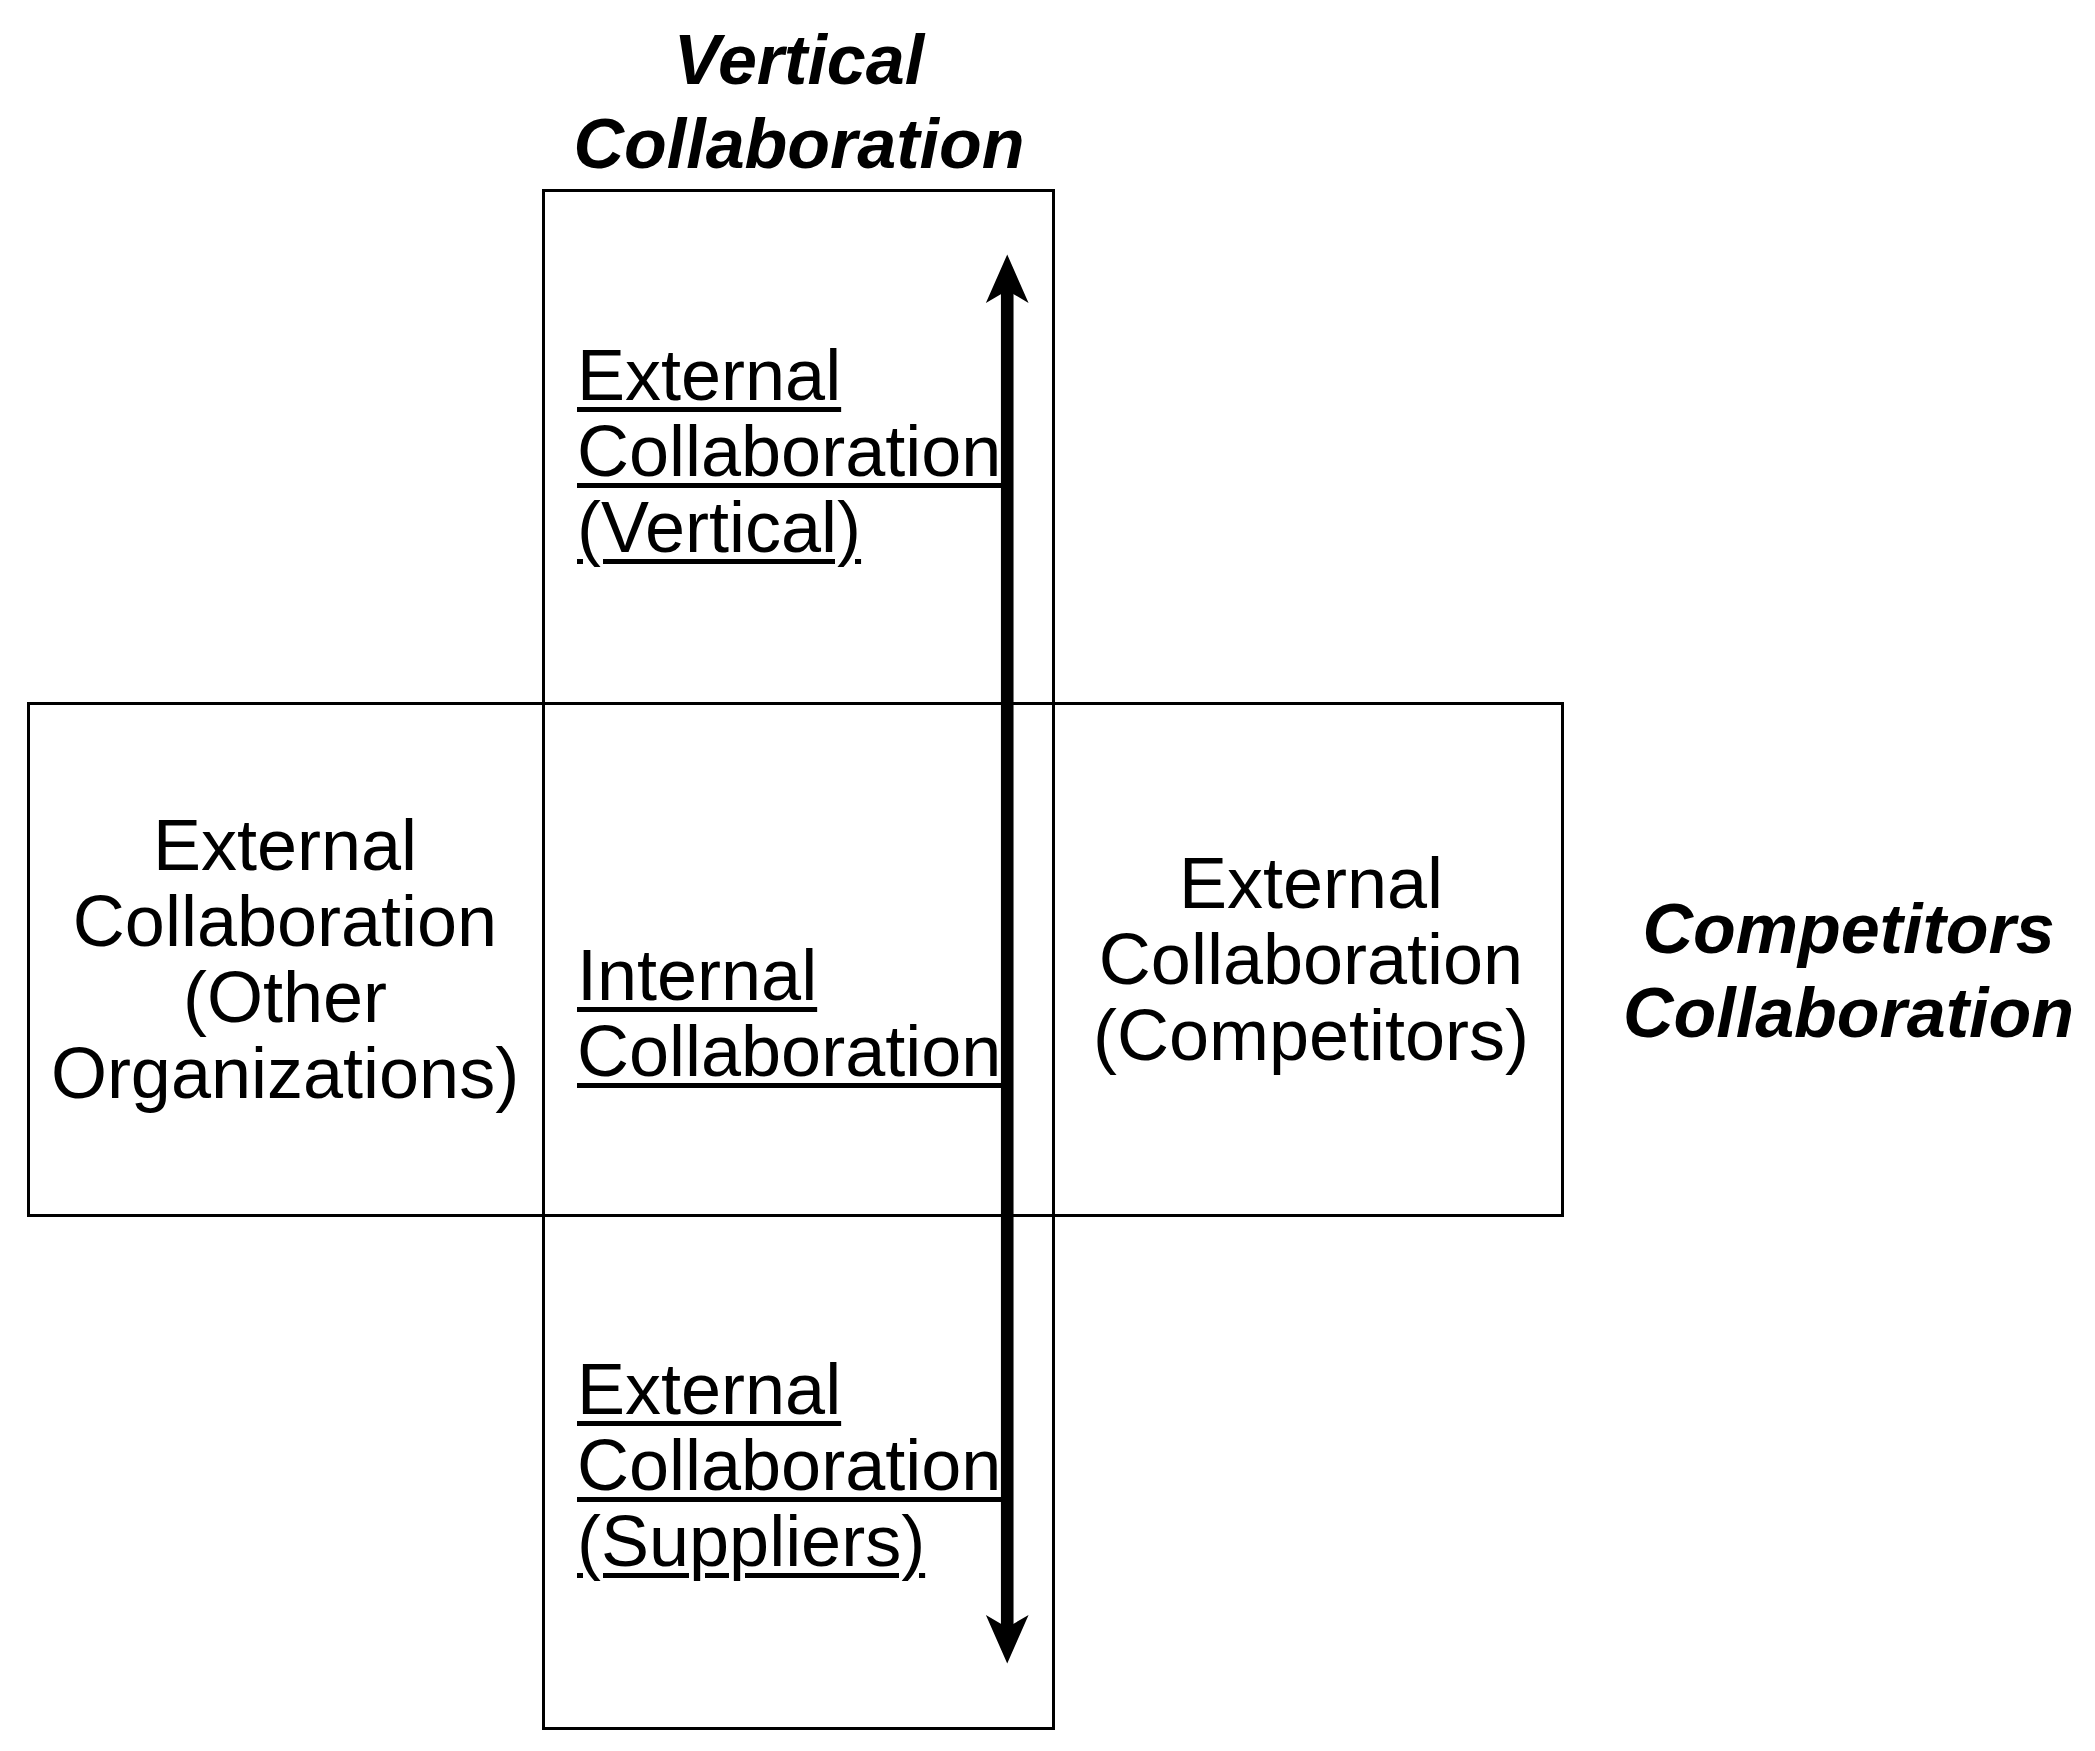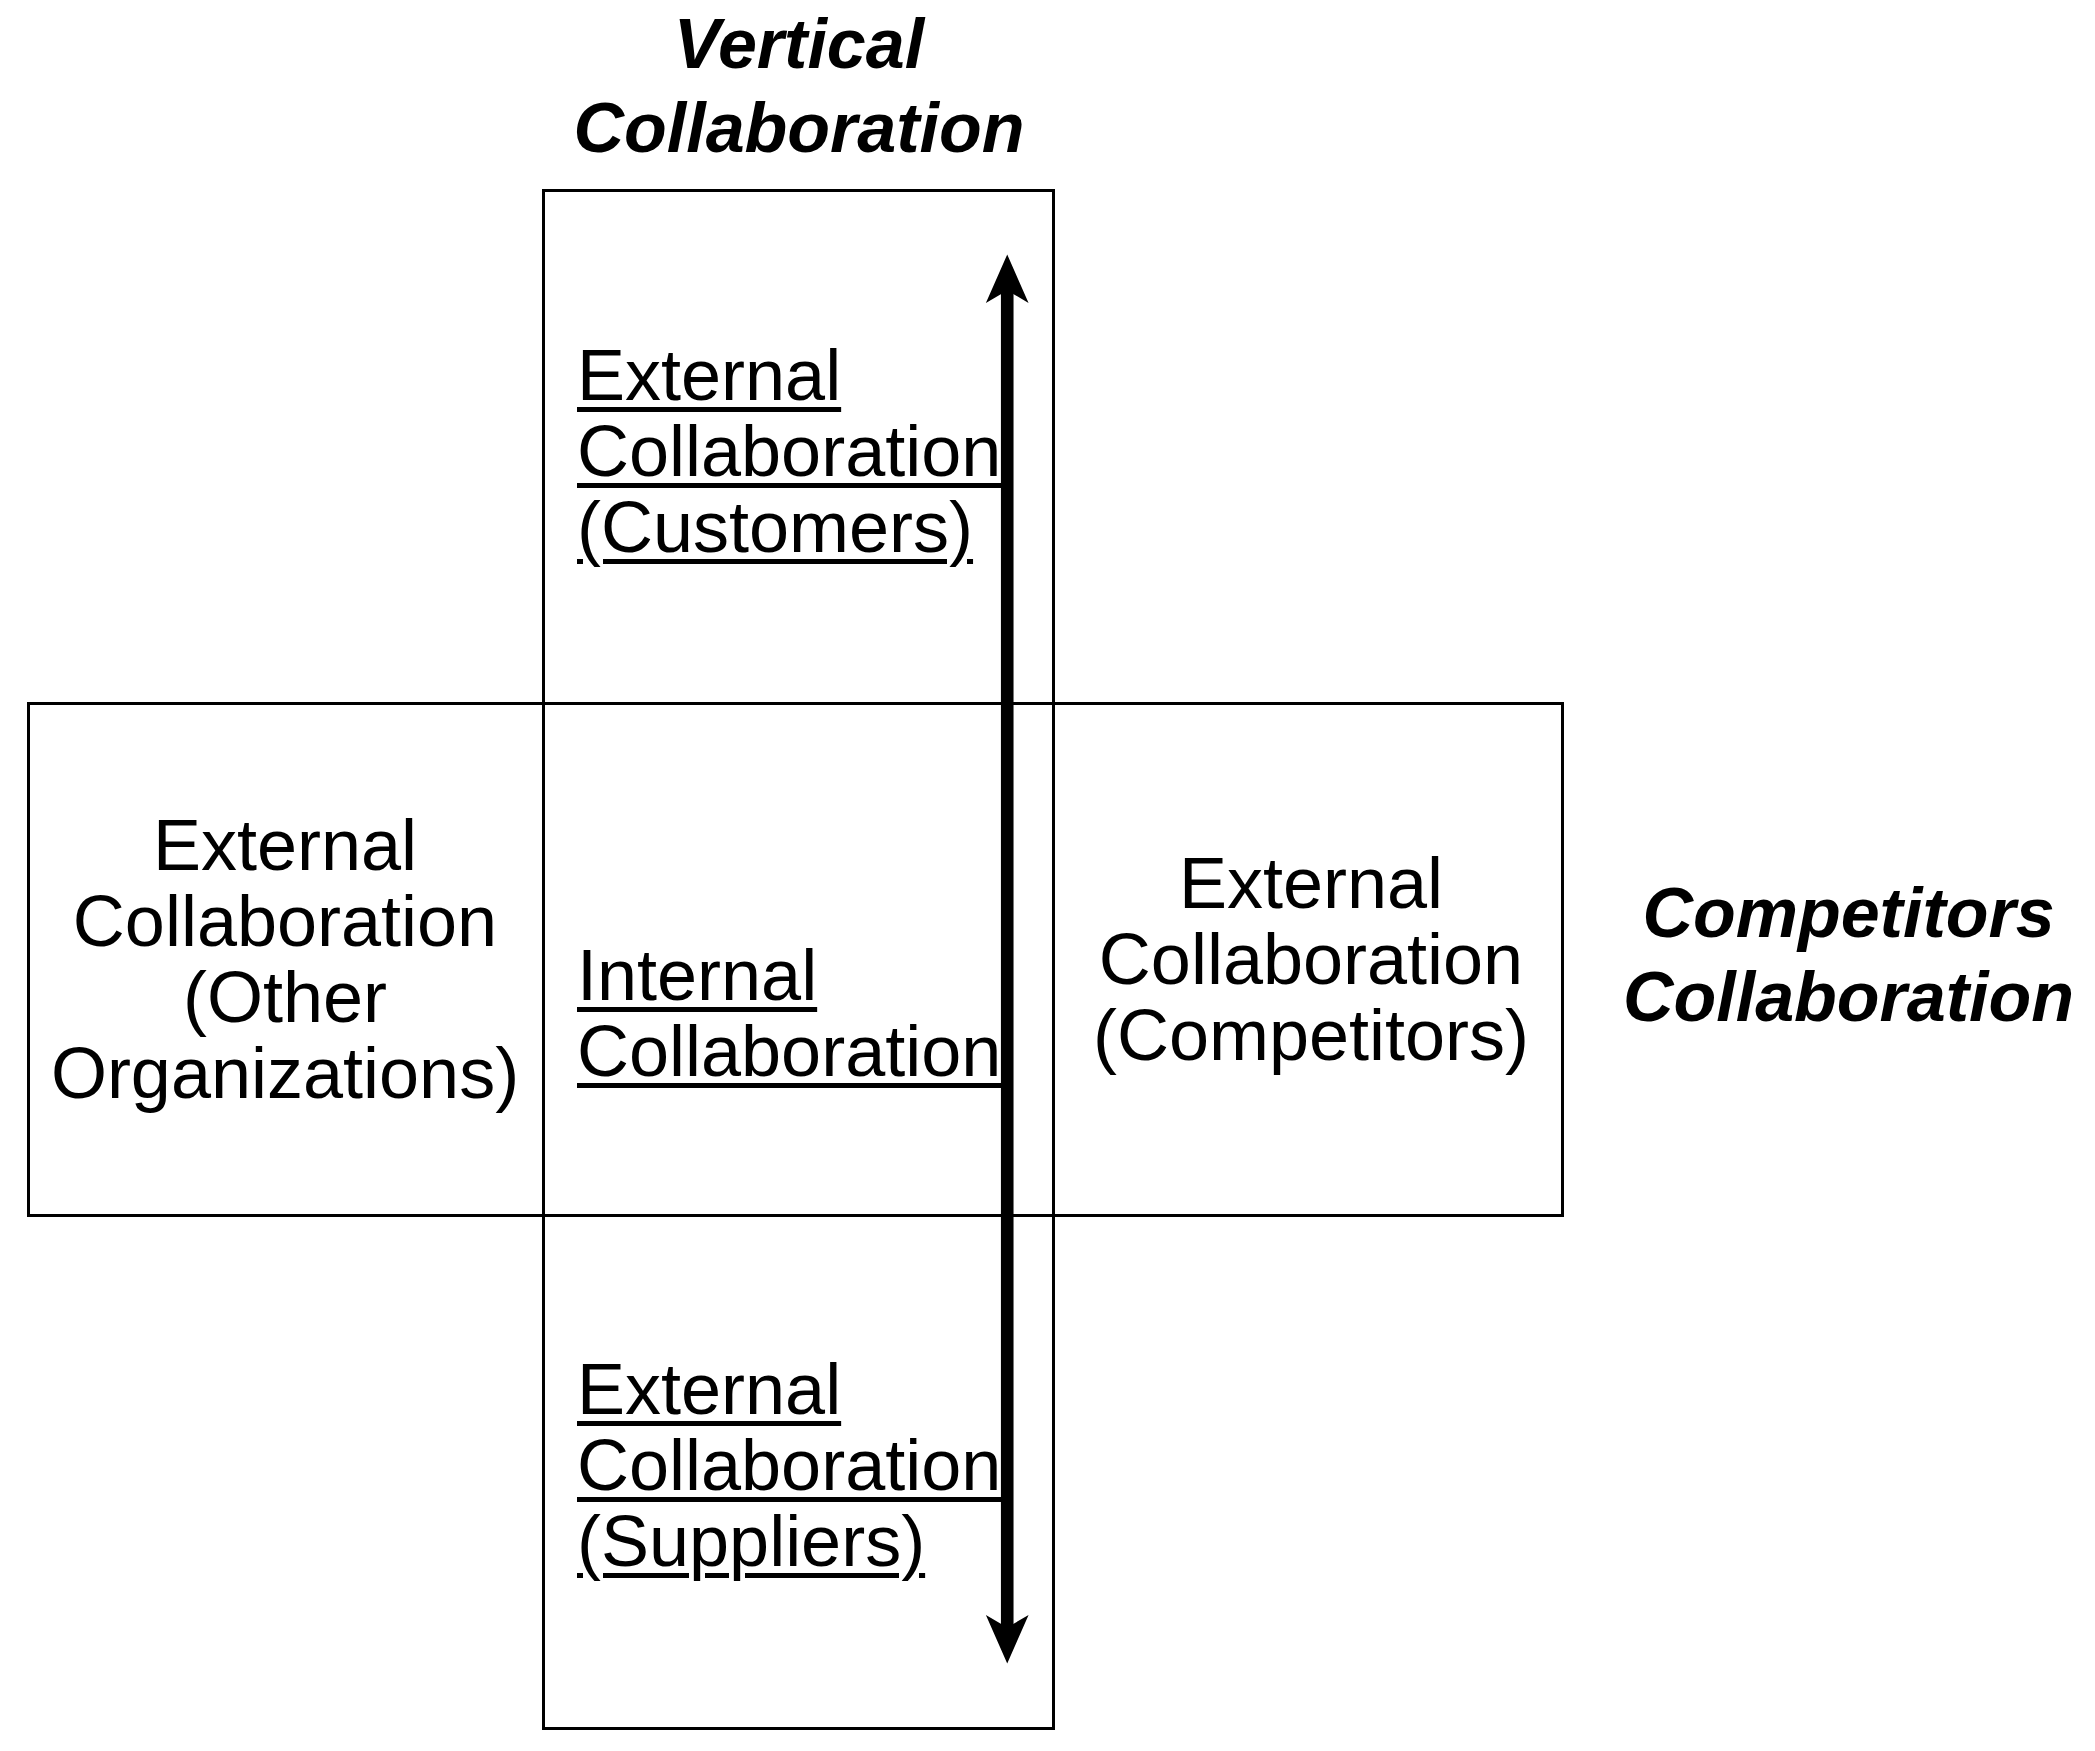--- a/index.html
+++ b/index.html
@@ -39,20 +39,21 @@
     text-underline-offset: 6.8px;
   }
   .title {
     position: absolute;
     font-weight: bold;
     font-style: italic;
     font-size: 70px;
     line-height: 84px;
     text-align: center;
     white-space: nowrap;
+    margin-top: 16px;
   }
   .vtitle { left: 494px;  top: 1.9px;   width: 610px; }
   .htitle { left: 1601px; top: 871px; width: 495px; }
   .other-orgs   { left: 32px;   top: 807px; width: 506px; }
   .competitors  { left: 1058px; top: 845px; width: 506px; }
   .suppliers    { left: 577px;  top: 337px; }
   .internal     { left: 577px;  top: 937px; }
   .customers    { left: 577px;  top: 1351px; }
 </style>
 </head>
@@ -75,21 +76,21 @@
   </div>
 
   <div class="title htitle">
     <div class="line"><span>Competitors</span></div>
     <div class="line"><span>Collaboration</span></div>
   </div>
 
   <div class="label u suppliers">
     <div class="line"><span>External</span></div>
     <div class="line"><span>Collaboration</span></div>
-    <div class="line"><span>(Customers)</span></div>
+    <div class="line"><span>(Vertical)</span></div>
   </div>
 
   <div class="label u internal">
     <div class="line"><span>Internal</span></div>
     <div class="line"><span>Collaboration</span></div>
   </div>
 
   <div class="label u customers">
     <div class="line"><span>External</span></div>
     <div class="line"><span>Collaboration</span></div>

